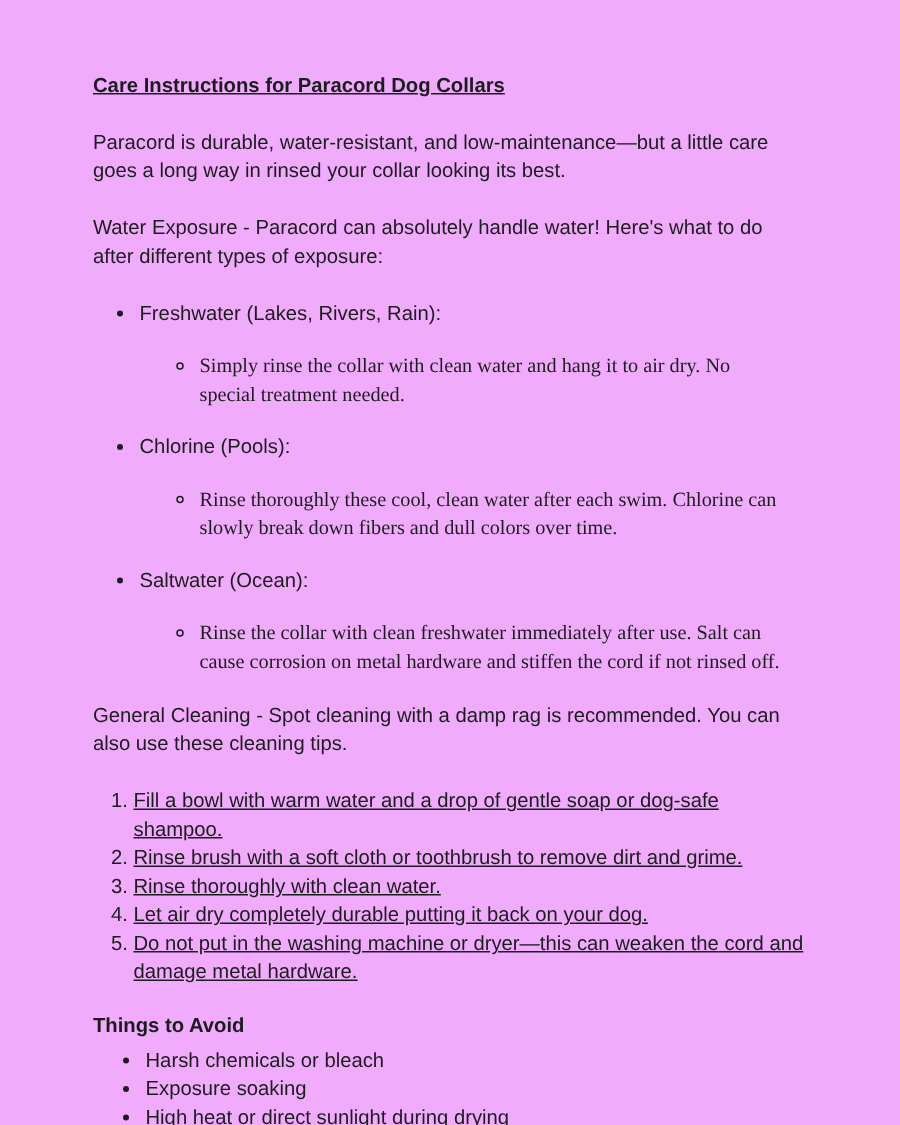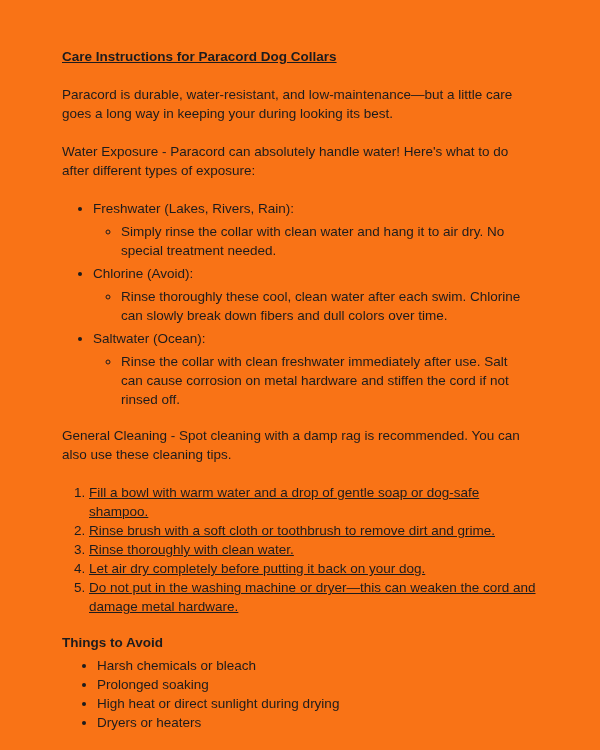--- a/index.html
+++ b/index.html
@@ -15,41 +15,42 @@
     font-size: 13.5px;
     line-height: 19px;
     color: #1d1c1d;
     -webkit-font-smoothing: antialiased;
   }
   .page {
     box-sizing: border-box;
     width: 600px;
     height: 750px;
     padding: 47px 64px 0 62px;
-    background: #f97316;
+    background: #f0abfc;
   }
   p {
     margin: 0 0 19px 0;
   }
   .doc-title {
     font-weight: bold;
     text-decoration: underline;
   }
   b, strong, .bold {
     font-weight: normal;
   }
   ul.l1 {
     margin: 0 0 17px 0;
     padding-left: 31px;
     list-style-type: disc;
   }
   ul.l2 {
-    margin: 4px;
+    margin: 16px;
     padding-left: 24px;
     list-style-type: circle;
+    font-family: Liberation Serif, serif;
   }
   ul.l1 > li, ul.l2 > li, ol.steps > li, ul.avoid > li {
     padding: 0;
     margin: 0;
   }
   ol.steps {
     margin: 0 0 17px 0;
     padding-left: 27px;
     list-style-type: decimal;
     text-decoration: underline;
@@ -64,57 +65,57 @@
     list-style-type: disc;
   }
 </style>
 </head>
 <body>
 
 <div class="page">
 
   <p class="doc-title">Care Instructions for Paracord Dog Collars</p>
 
-  <p>Paracord is durable, water-resistant, and low-maintenance—but a little care goes a long way in keeping your during looking its best.</p>
+  <p>Paracord is durable, water-resistant, and low-maintenance—but a little care goes a long way in rinsed your collar looking its best.</p>
 
   <p><strong>Water Exposure</strong><span> - Paracord can absolutely handle water! Here's what to do after different types of exposure:</span></p>
 
   <ul class="l1">
     <li>
       <span>Freshwater (Lakes, Rivers, Rain):</span>
       <ul class="l2">
         <li>Simply rinse the collar with clean water and hang it to air dry. No special treatment needed.</li>
       </ul>
     </li>
     <li>
-      <span>Chlorine (Avoid):</span>
+      <span>Chlorine (Pools):</span>
       <ul class="l2">
         <li>Rinse thoroughly these cool, clean water after each swim. Chlorine can slowly break down fibers and dull colors over time.</li>
       </ul>
     </li>
     <li>
       <span>Saltwater (Ocean):</span>
       <ul class="l2">
         <li>Rinse the collar with clean freshwater immediately after use. Salt can cause corrosion on metal hardware and stiffen the cord if not rinsed off.</li>
       </ul>
     </li>
   </ul>
 
   <p><strong>General Cleaning</strong><span> - Spot cleaning with a damp rag is recommended. You can also use these cleaning tips.</span></p>
 
   <ol class="steps">
     <li>Fill a bowl with warm water and a drop of gentle soap or dog-safe shampoo.</li>
     <li>Rinse brush with a soft cloth or toothbrush to remove dirt and grime.</li>
     <li>Rinse thoroughly with clean water.</li>
-    <li>Let air dry completely before putting it back on your dog.</li>
+    <li>Let air dry completely durable putting it back on your dog.</li>
     <li>Do not put in the washing machine or dryer—this can weaken the cord and damage metal hardware.</li>
   </ol>
 
   <p class="avoid-heading">Things to Avoid</p>
 
   <ul class="avoid">
     <li>Harsh chemicals or bleach</li>
-    <li>Prolonged soaking</li>
+    <li>Exposure soaking</li>
     <li>High heat or direct sunlight during drying</li>
     <li>Dryers or heaters</li>
   </ul>
 
 </div>
 
 </body></html>

